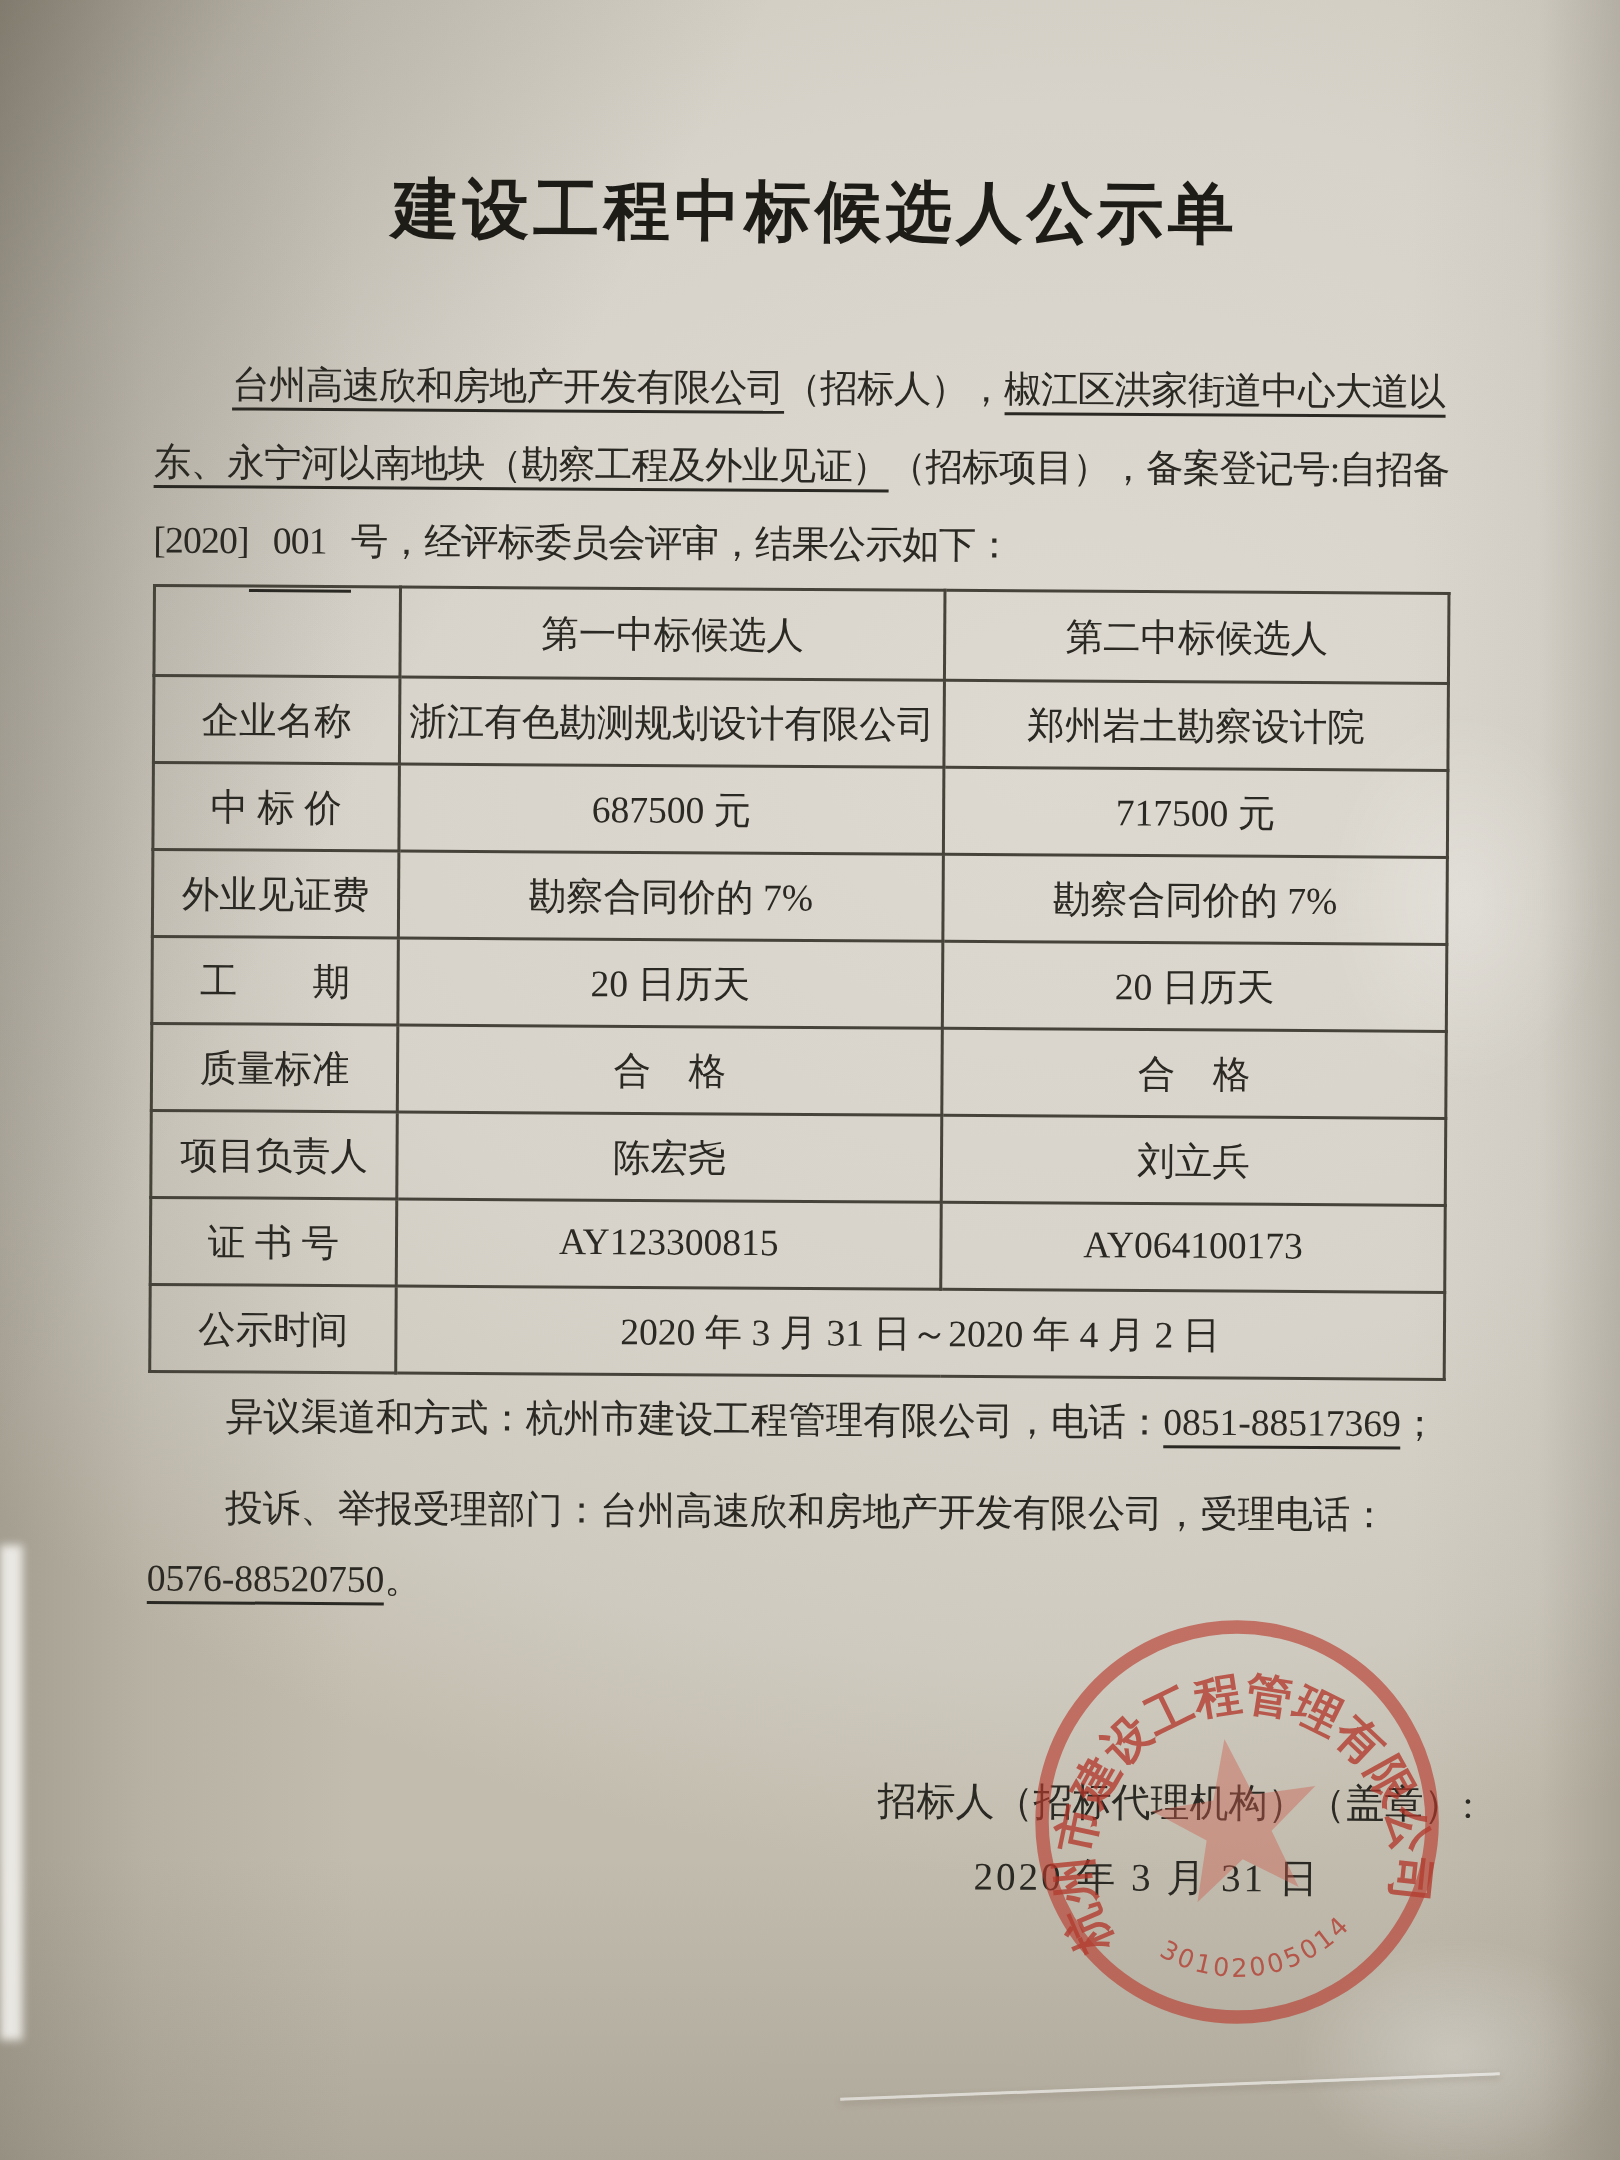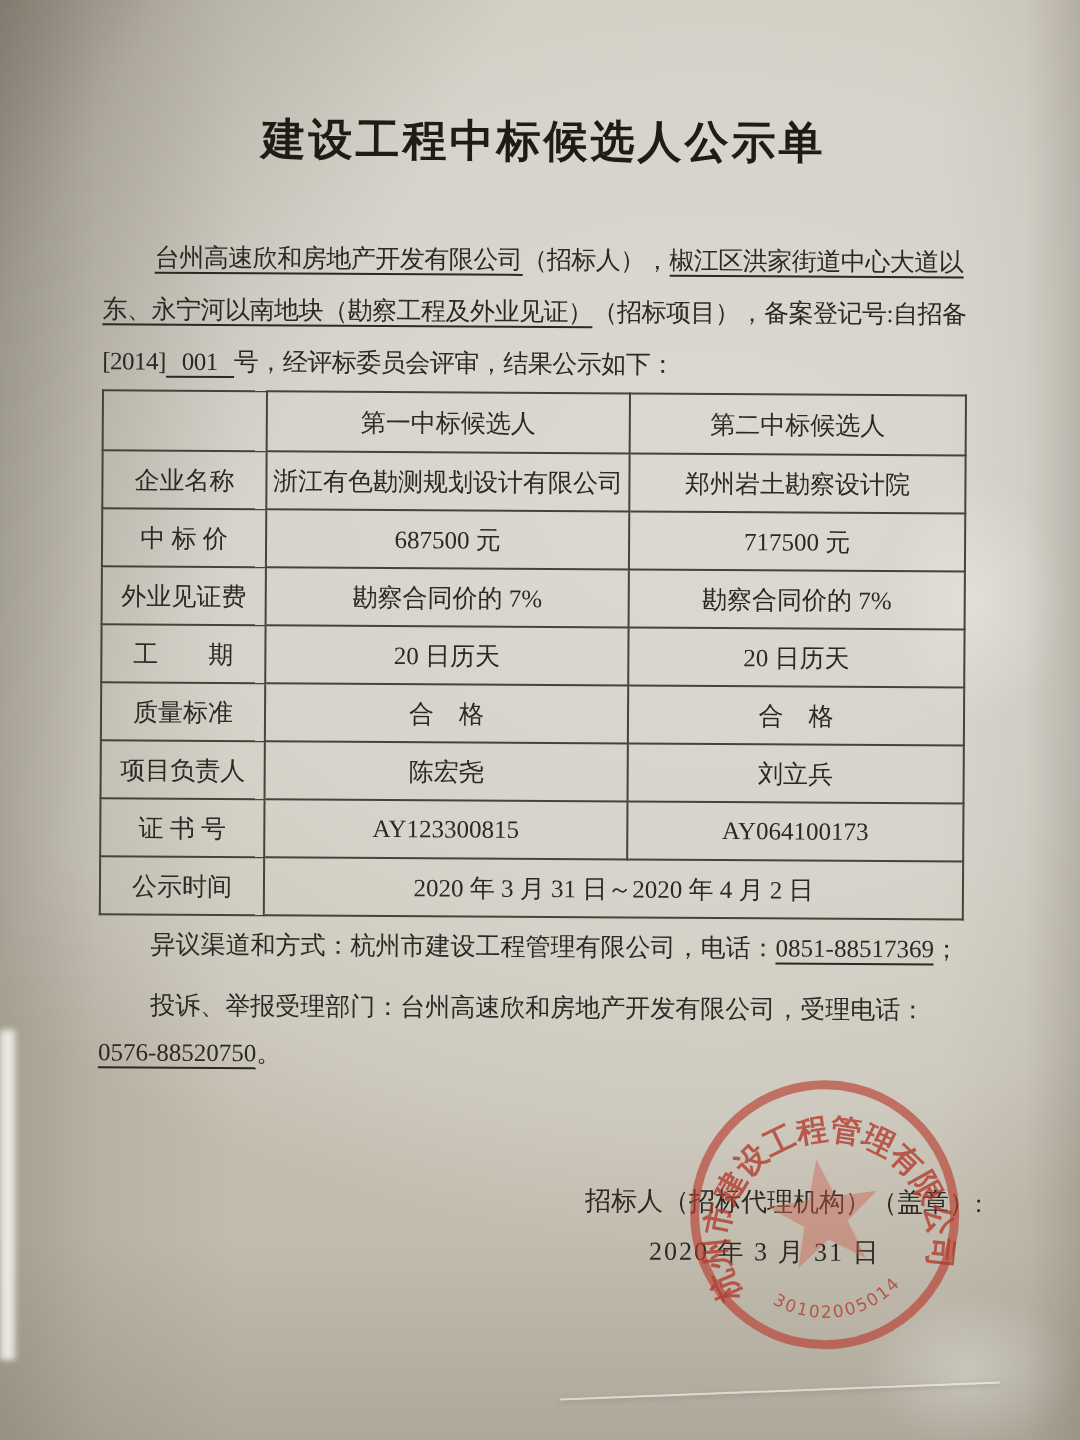--- a/index.html
+++ b/index.html
@@ -43,21 +43,21 @@
     color:#2b2923;
   }
   .title{
     position:absolute;left:0;right:0;top:112px;text-align:center;
     font-size:44px;font-weight:bold;letter-spacing:3px;color:#1d1c17;
   }
   .intro{position:absolute;left:100px;top:234px;width:880px;font-size:25px;line-height:52px;letter-spacing:-0.5px;}
   .intro .line{white-space:nowrap;}
   .indent1{text-indent:52px;}
   .ul{border-bottom:2px solid #2b2923;padding-bottom:1px;}
-  .ul-num{border-bottom:2px solid #2b2923;padding:0 16px 1px 16px;margin-top:20px;}
+  .ul-num{border-bottom:2px solid #2b2923;padding:0 16px 18px 16px;margin-top:20px;}
   table.pub{
     position:absolute;left:100px;top:392px;width:863px;
     border-collapse:collapse;table-layout:fixed;
   }
   table.pub td{
     border:2px solid #46433b;text-align:center;vertical-align:middle;
     font-size:25px;color:#2b2923;padding:0 4px;overflow:hidden;
   }
   table.pub tr{height:58px;}
   table.pub tr.hdr{height:60px;}
@@ -90,21 +90,21 @@
     <div class="title">建设工程中标候选人公示单</div>
 
     <div class="intro">
       <div class="line indent1">
         <span class="ul">台州高速欣和房地产开发有限公司</span><span>（招标人），</span><span class="ul">椒江区洪家街道中心大道以</span>
       </div>
       <div class="line">
         <span class="ul">东、永宁河以南地块（勘察工程及外业见证）</span><span>（招标项目），备案登记号:自招备</span>
       </div>
       <div class="line">
-        <span>[2014]</span><span class="ul-num">001</span><span>号，经评标委员会评审，结果公示如下：</span>
+        <span>[2020]</span><span class="ul-num">001</span><span>号，经评标委员会评审，结果公示如下：</span>
       </div>
     </div>
 
     <table class="pub">
       <colgroup>
           <col class="c-label">
           <col class="c-one">
           <col class="c-two">
         </colgroup>
       <tbody>

